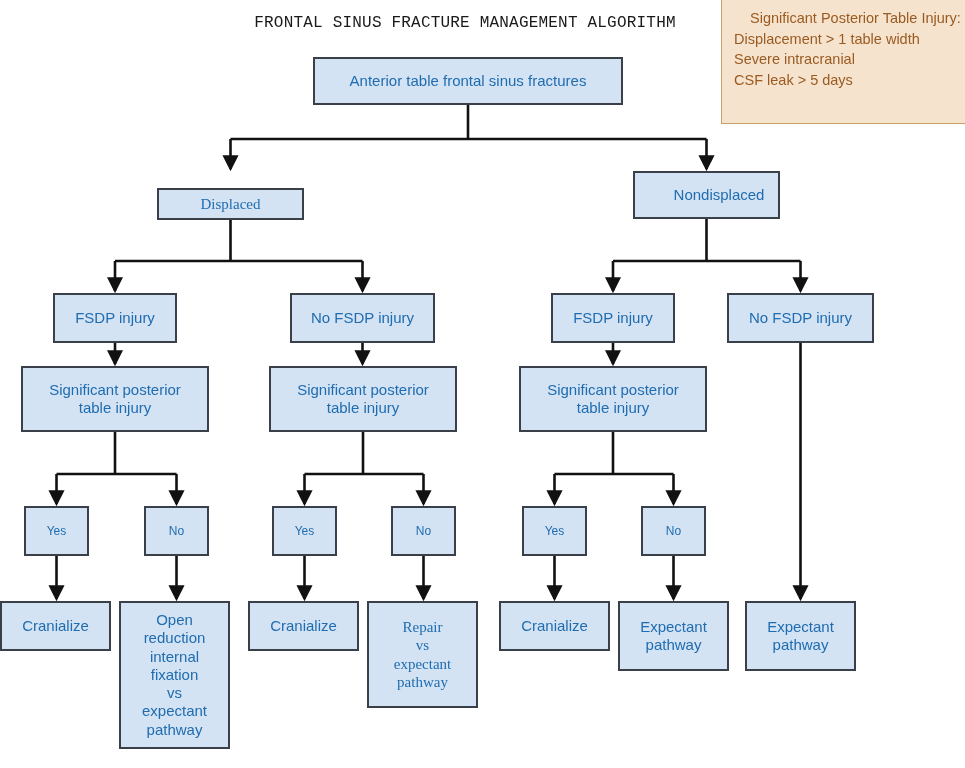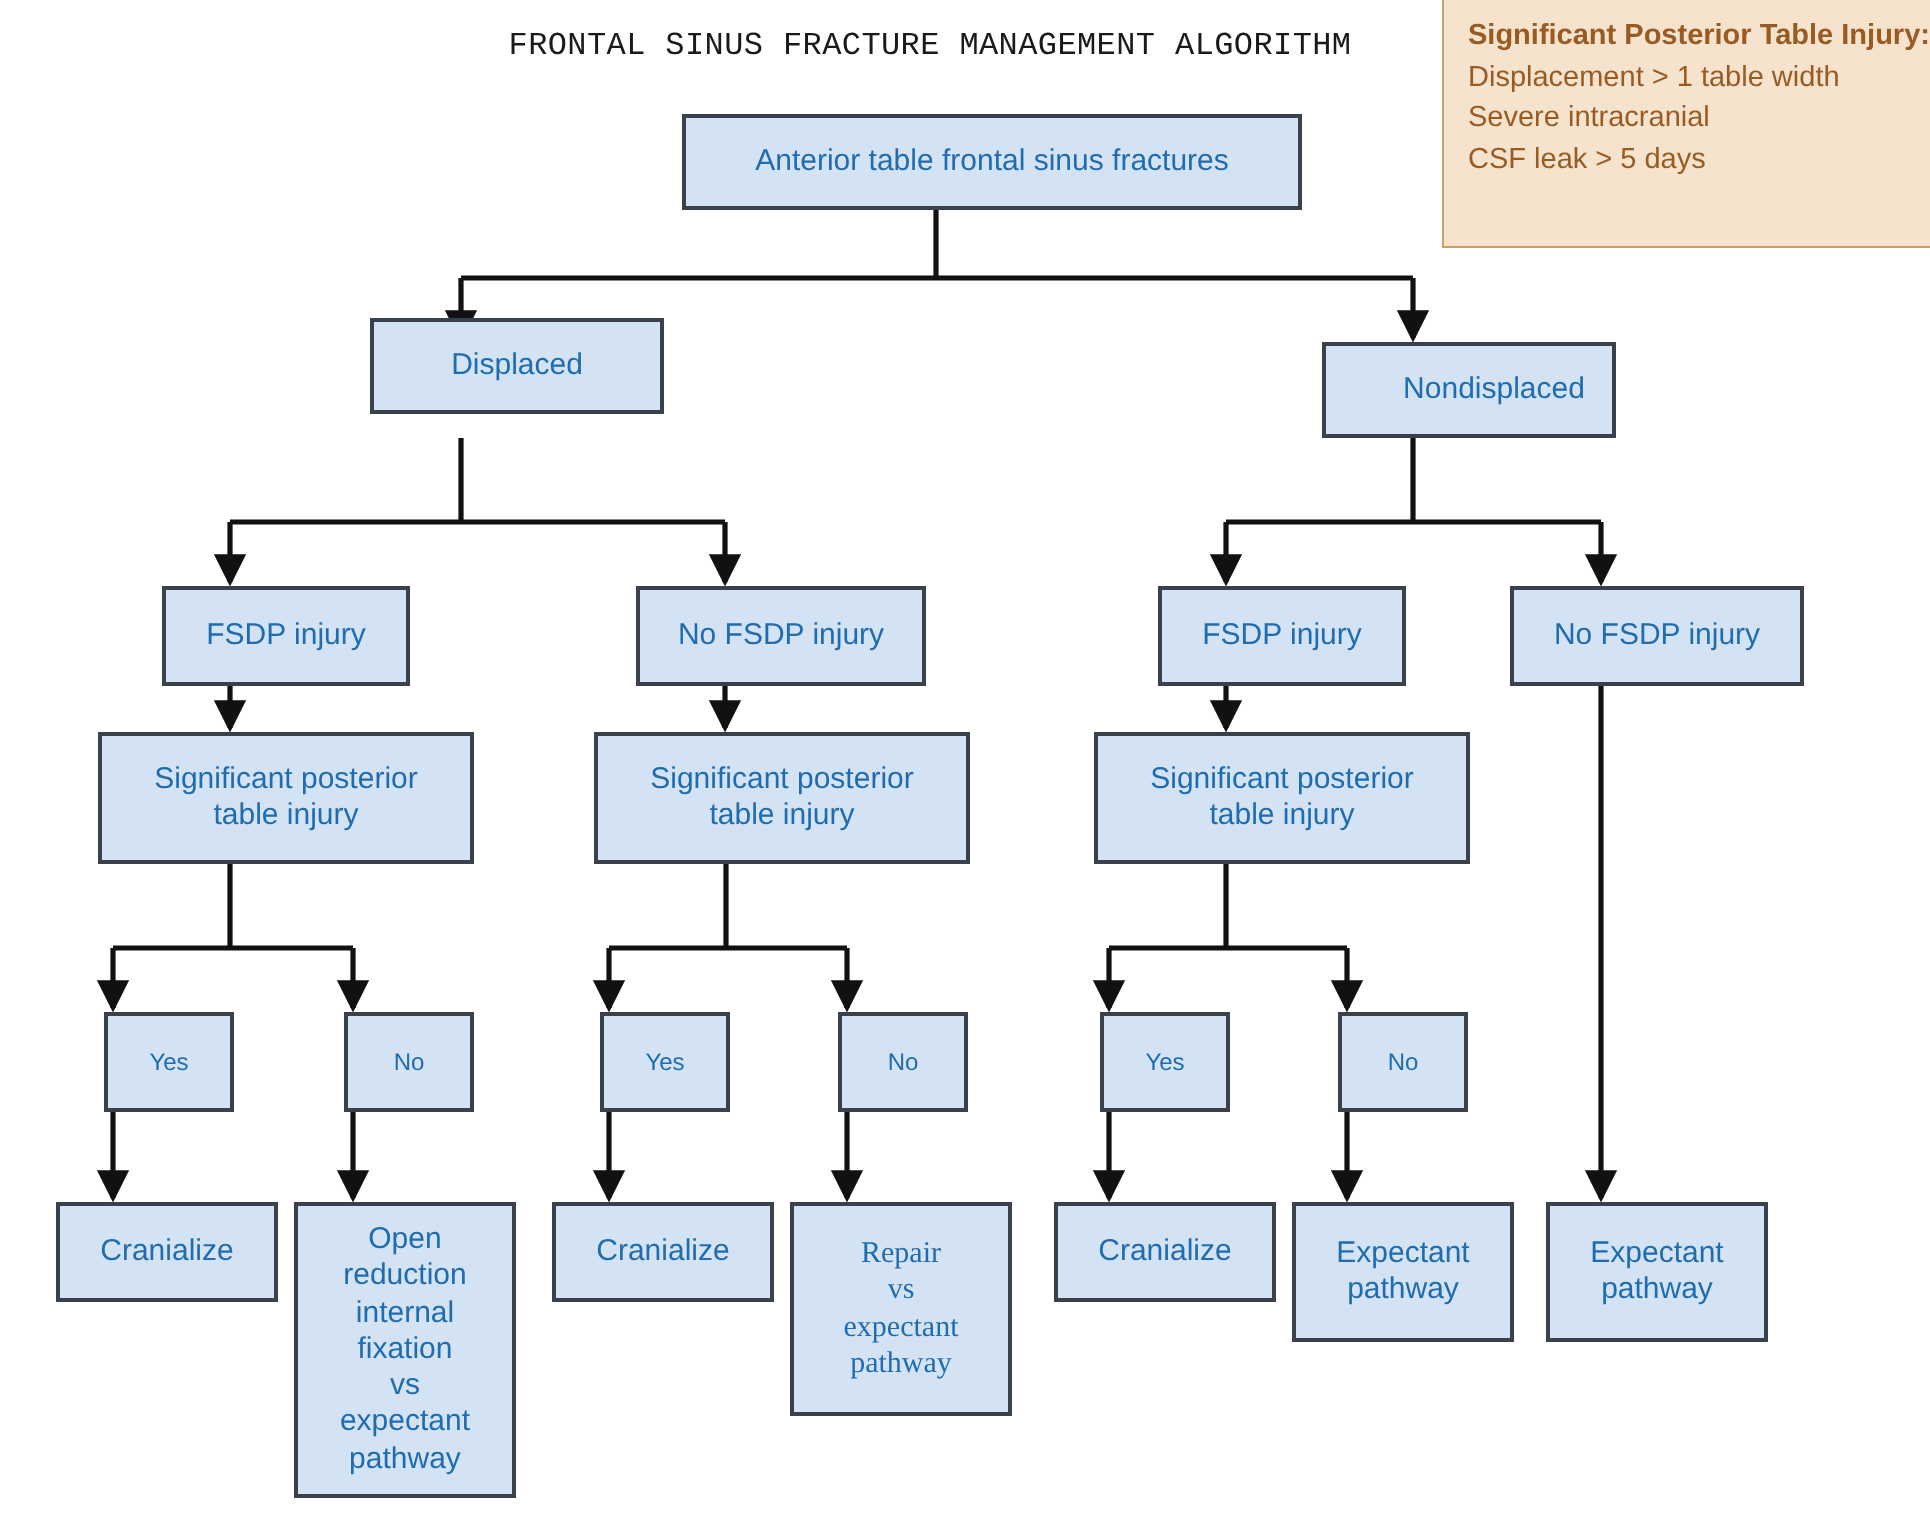--- a/index.html
+++ b/index.html
@@ -33,21 +33,20 @@
     display: flex;
     align-items: center;
     justify-content: center;
     text-align: center;
     color: #1f6cb0;
     font-family: "Liberation Sans", sans-serif;
     font-size: 15px;
     line-height: 1.22;
     padding: 2px 6px;
     white-space: pre-line;
-    margin-left: 28px;
   }
   .node.small {
     font-size: 12px;
   }
   #chart-title {
     position: absolute;
     left: 0;
     top: 14px;
     width: 930px;
     text-align: center;
@@ -70,21 +69,22 @@
     padding: 8px 10px 6px 12px;
     color: #9a5b22;
     font-family: "Liberation Sans", sans-serif;
     font-size: 14.5px;
     line-height: 1.42;
   }
   #legend-box .legend-line {
     white-space: nowrap;
   }
   #legend-box .legend-line:first-child {
-    font-weight: bold;
+    font-weight: normal;
+    margin-left: 16px;
   }
 </style>
 </head>
 <body>
 
 <div id="canvas">
 
   <div id="chart-title">FRONTAL SINUS FRACTURE MANAGEMENT ALGORITHM</div>
 
   <svg id="edges" viewBox="0 0 965 768" width="965" height="768">
@@ -126,21 +126,21 @@
         <line x1="176.5" y1="556" x2="176.5" y2="599" stroke="#111111" stroke-width="2.6" marker-end="url(#arrow)"></line>
         <line x1="304.5" y1="556" x2="304.5" y2="599" stroke="#111111" stroke-width="2.6" marker-end="url(#arrow)"></line>
         <line x1="423.5" y1="556" x2="423.5" y2="599" stroke="#111111" stroke-width="2.6" marker-end="url(#arrow)"></line>
         <line x1="554.5" y1="556" x2="554.5" y2="599" stroke="#111111" stroke-width="2.6" marker-end="url(#arrow)"></line>
         <line x1="673.5" y1="556" x2="673.5" y2="599" stroke="#111111" stroke-width="2.6" marker-end="url(#arrow)"></line>
       </g>
   </svg>
 
   <div id="node-layer">
       <div class="node" style="left: 313px; top: 57px; width: 310px; height: 48px; background: rgb(211, 227, 243); border-color: rgb(58, 64, 73); color: rgb(31, 108, 176);">Anterior table frontal sinus fractures</div>
-      <div class="node" style="left: 157px; top: 159px; width: 147px; height: 48px; background: rgb(211, 227, 243); border-color: rgb(58, 64, 73); color: rgb(31, 108, 176);">Displaced</div>
+      <div class="node" style="left: 157px; top: 188px; width: 147px; height: 32px; background: rgb(211, 227, 243); border-color: rgb(58, 64, 73); color: rgb(31, 108, 176); font-family: Liberation Serif, serif;">Displaced</div>
       <div class="node" style="left: 633px; top: 171px; width: 147px; height: 48px; background: rgb(211, 227, 243); border-color: rgb(58, 64, 73); color: rgb(31, 108, 176); padding-left: 31px;">Nondisplaced</div>
       <div class="node" style="left: 53px; top: 293px; width: 124px; height: 50px; background: rgb(211, 227, 243); border-color: rgb(58, 64, 73); color: rgb(31, 108, 176);">FSDP injury</div>
       <div class="node" style="left: 290px; top: 293px; width: 145px; height: 50px; background: rgb(211, 227, 243); border-color: rgb(58, 64, 73); color: rgb(31, 108, 176);">No FSDP injury</div>
       <div class="node" style="left: 551px; top: 293px; width: 124px; height: 50px; background: rgb(211, 227, 243); border-color: rgb(58, 64, 73); color: rgb(31, 108, 176);">FSDP injury</div>
       <div class="node" style="left: 727px; top: 293px; width: 147px; height: 50px; background: rgb(211, 227, 243); border-color: rgb(58, 64, 73); color: rgb(31, 108, 176);">No FSDP injury</div>
       <div class="node" style="left: 21px; top: 366px; width: 188px; height: 66px; background: rgb(211, 227, 243); border-color: rgb(58, 64, 73); color: rgb(31, 108, 176);">Significant posterior
 table injury</div>
       <div class="node" style="left: 269px; top: 366px; width: 188px; height: 66px; background: rgb(211, 227, 243); border-color: rgb(58, 64, 73); color: rgb(31, 108, 176);">Significant posterior
 table injury</div>
       <div class="node" style="left: 519px; top: 366px; width: 188px; height: 66px; background: rgb(211, 227, 243); border-color: rgb(58, 64, 73); color: rgb(31, 108, 176);">Significant posterior

